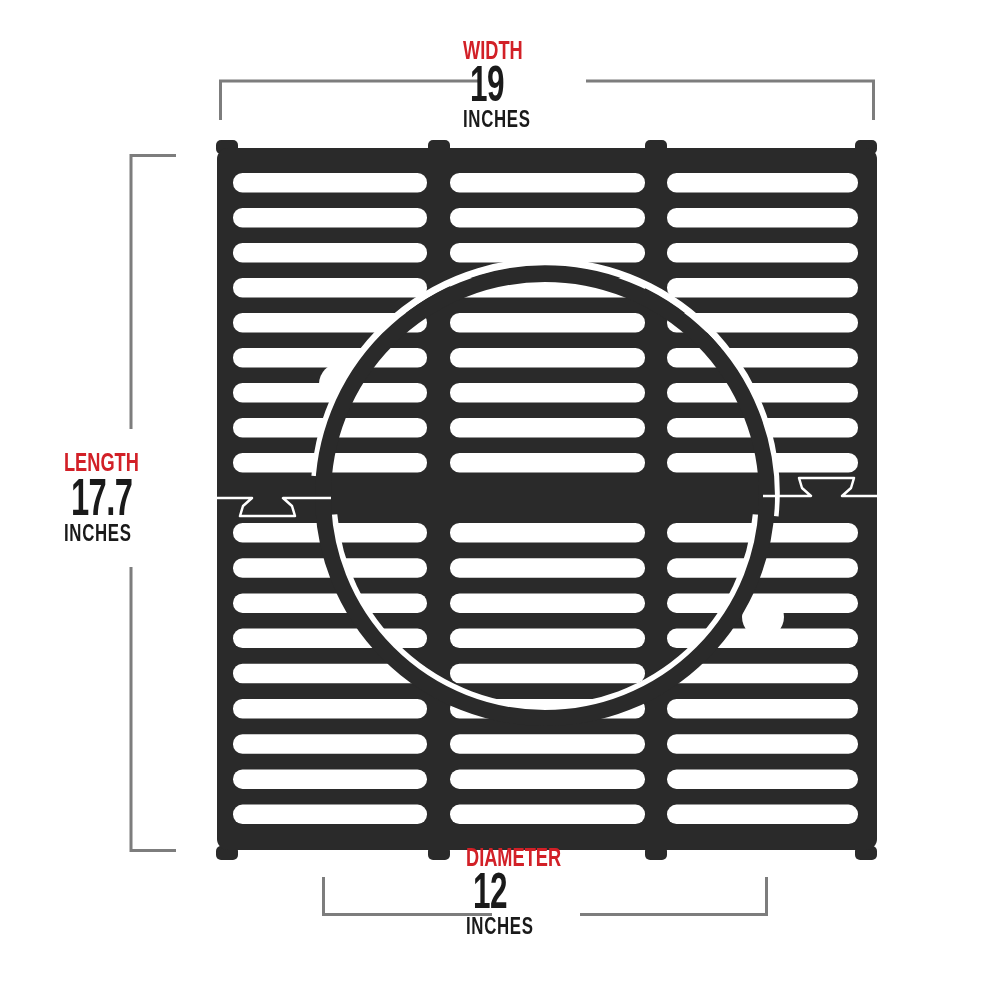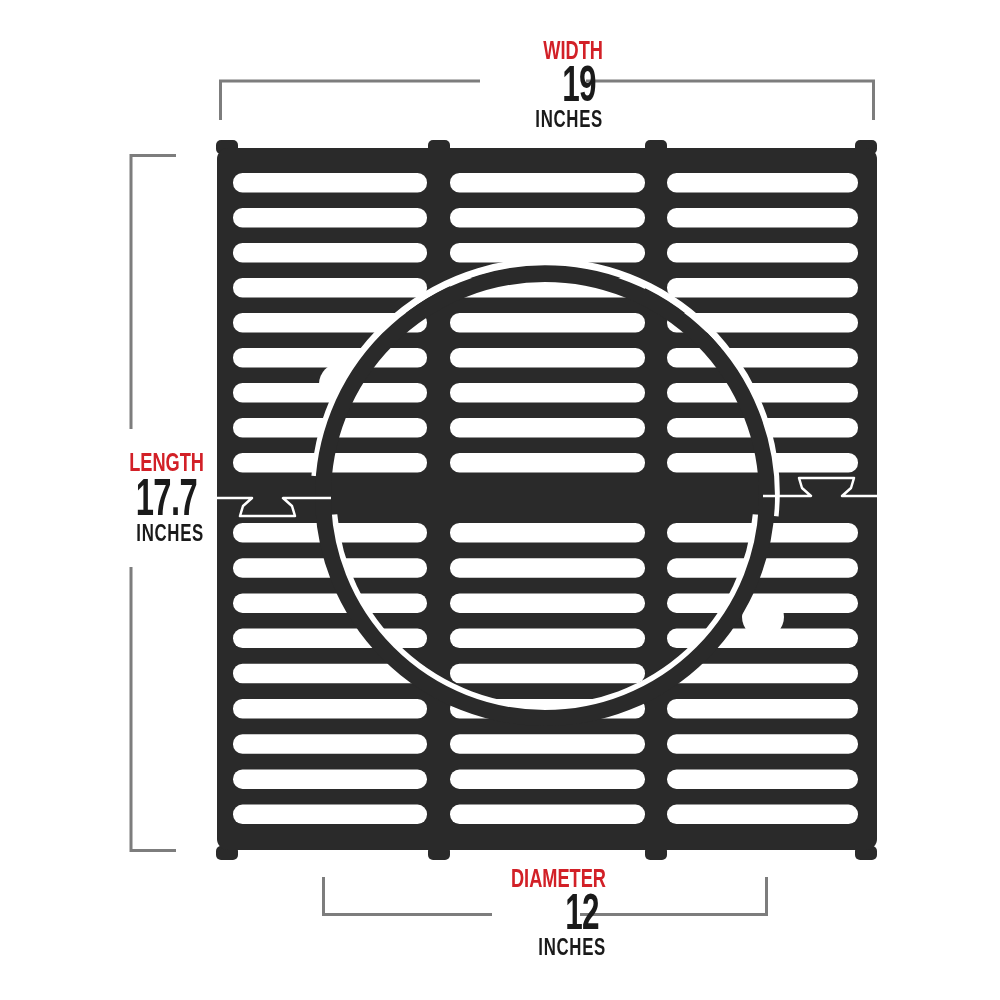--- a/index.html
+++ b/index.html
@@ -3,28 +3,28 @@
 <meta charset="utf-8">
 <style>
   html,body{margin:0;padding:0;background:#fff;}
   .stage{position:relative;width:1000px;height:1000px;background:#fff;overflow:hidden;
          font-family:"Liberation Sans",sans-serif;}
   .stage svg{position:absolute;left:0;top:0;}
   .dimline{fill:none;stroke-width:3;stroke-linecap:butt;}
   .hl{stroke:#fff;stroke-width:7;fill:none;}
   .seam{stroke:#fff;stroke-width:2.5;fill:none;stroke-linejoin:round;}
   .ring{fill:none;stroke-width:16;}
-  .dim-block{position:absolute;width:200px;text-align:right;font-weight:bold;color:#1a1a1a;}
+  .dim-block{position:absolute;width:200px;text-align:left;font-weight:bold;color:#1a1a1a;}
   .dim-label{display:block;font-size:26px;line-height:23px;transform:scaleX(.70);color:#d22027;}
   .dim-value{display:block;font-size:50px;line-height:43px;transform:scaleX(.63);letter-spacing:-1px;margin-top:1px;}
   .dim-value.big{font-size:52px;line-height:45px;}
   .dim-unit{display:block;font-size:24px;line-height:23px;transform:scaleX(.70);letter-spacing:1px;margin-top:1px;}
   #width-block{left:433px;top:39px;}
   #length-block{left:34px;top:451px;}
-  #diameter-block{left:436px;top:867px;}
+  #diameter-block{left:436px;top:846px;}
 </style>
 </head>
 <body>
 
 <div class="stage">
 
   <svg width="1000" height="1000" viewBox="0 0 1000 1000">
 
     <path class="dimline" d="M219 81 H480 M586 81 H875 M220.5 82 V120 M873.5 82 V120" stroke="#7d7d7d"></path>
     <path class="dimline" d="M131 154 V429 M131 567 V852 M132 155.5 H176 M132 850.5 H176" stroke="#7d7d7d"></path>

